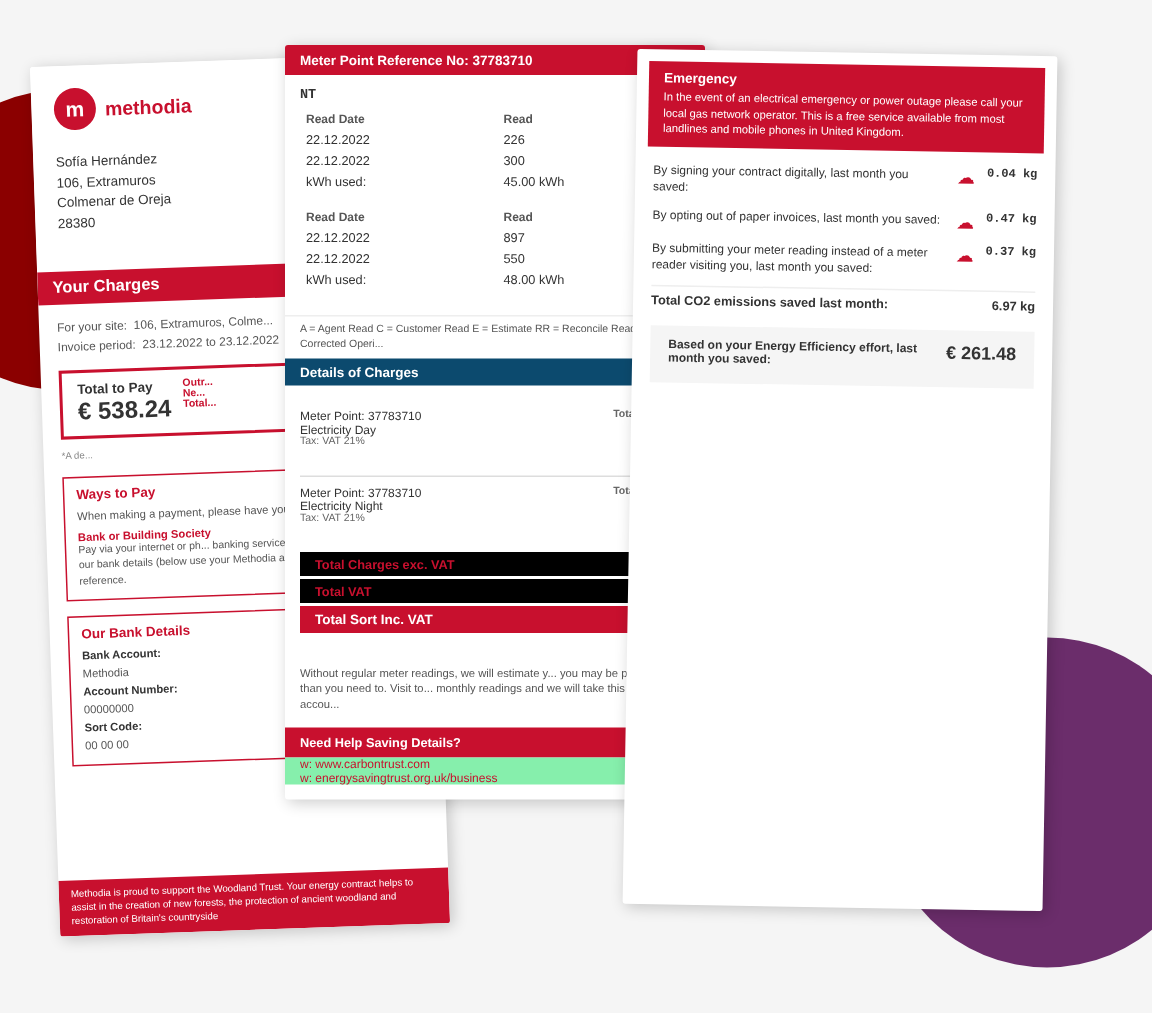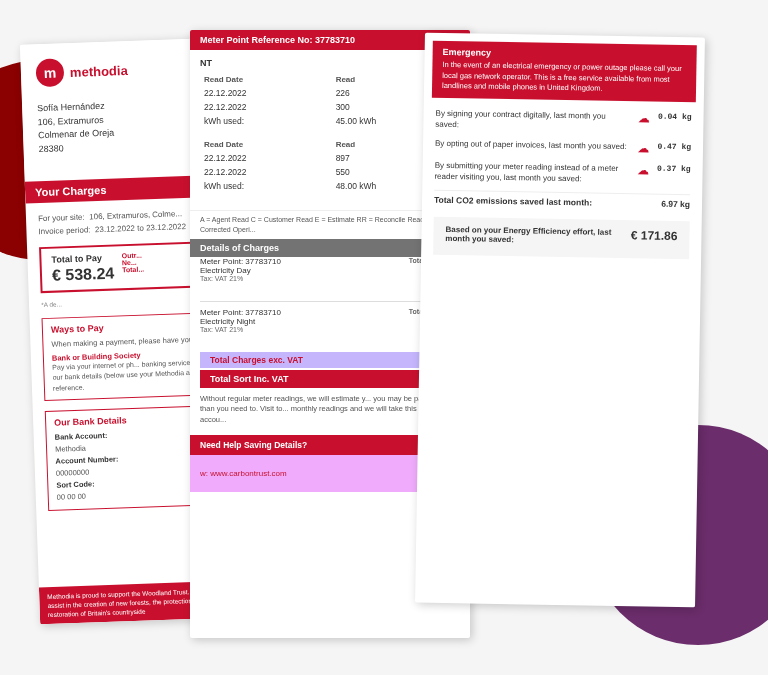--- a/index.html
+++ b/index.html
@@ -58,21 +58,21 @@
       height: 580px;
       top: 20px;
       left: 0px;
       z-index: 2;
       transform: rotate(-2deg);
       overflow: hidden;
     }
 
     .page-2 {
       width: 280px;
-      height: 608px;
+      height: 503px;
       top: 10px;
       left: 160px;
       z-index: 3;
       transform: rotate(0deg);
       overflow: hidden;
     }
 
     .page-3 {
       width: 280px;
       height: 570px;
@@ -240,20 +240,21 @@
       font-weight: bold;
     }
     .p2-table-section {
       padding: 8px 10px;
     }
     .p2-nt-label {
       font-weight: bold;
       font-size: 9px;
       color: #333;
       margin-bottom: 4px;
+      font-family: Liberation Mono, monospace;
     }
     .p2-table {
       width: 100%;
       font-size: 8.5px;
       margin-bottom: 8px;
     }
     .p2-table td {
       padding: 1px 2px;
       color: #333;
     }
@@ -269,28 +270,28 @@
     }
     .p2-legend {
       font-size: 7px;
       color: #555;
       line-height: 1.4;
       padding: 4px 10px;
       border-top: 1px solid #eee;
     }
 
     .details-charges-title {
-      background: #737373;
+      background: #0c4a6e;
       color: white;
       padding: 4px 10px;
       font-size: 9px;
       font-weight: bold;
     }
     .details-charges-body {
-      padding: 0 10px;
+      padding: 16px 10px;
     }
     .charge-row {
       display: flex;
       justify-content: space-between;
       font-size: 8px;
       margin-bottom: 3px;
     }
     .charge-left {
       color: #333;
       font-size: 8px;
@@ -305,21 +306,21 @@
       color: #666;
     }
     .charge-number {
       font-size: 9px;
       font-weight: bold;
       text-align: right;
       padding-right: 10px;
     }
 
     .total-row {
-      background: #c4b5fd;
+      background: #000000;
       padding: 3px 10px;
       font-size: 8.5px;
       color: #c8102e;
       font-weight: bold;
       margin-bottom: 2px;
     }
     .total-row-red {
       background: #c8102e;
       padding: 4px 10px;
       font-size: 9px;
@@ -340,24 +341,24 @@
       padding: 5px 10px;
       font-size: 8.5px;
       font-weight: bold;
       margin-top: 4px;
     }
     .need-help-sub {
       font-size: 7.5px;
       font-weight: normal;
     }
     .need-help-links {
-      padding: 14px 10px;
-      font-size: 8px;
-      color: #c8102e;
-      background: #f0abfc;
+      padding: 0 10px;
+      font-size: 8px;
+      color: #c8102e;
+      background: #86efac;
     }
 
     
     .p3-emergency-box {
       background: #c8102e;
       color: white;
       padding: 6px 10px;
       margin: 8px 8px 0;
       font-size: 8px;
     }
@@ -586,30 +587,32 @@
             <div class="charge-label-small">Tax: VAT 21%</div>
           </div>
           <div class="charge-right">
             <div class="charge-label-small">Total kWh used</div>
           </div>
         </div>
         <div class="charge-number">45</div>
       </div>
 
       <div class="total-row">Total Charges exc. VAT</div>
+      <div class="total-row">Total VAT</div>
       <div class="total-row-red">Total Sort Inc. VAT</div>
     </div>
 
     <div class="estimate-text">Without regular meter readings, we will estimate y... you may be paying more than you need to. Visit to... monthly readings and we will take this in to accou...</div>
 
     <div class="need-help-box">
       <div>Need Help Saving Details?</div>
     </div>
     <div class="need-help-links">
       <div>w: www.carbontrust.com</div>
+      <div>w: energysavingtrust.org.uk/business</div>
     </div>
   </div>
 
   <div class="page page-3">
     <div class="p3-emergency-box">
       <div class="p3-emergency-title">Emergency</div>
       <div class="p3-emergency-text">In the event of an electrical emergency or power outage please call your local gas network operator. This is a free service available from most landlines and mobile phones in United Kingdom.</div>
     </div>
 
     <div class="p3-savings">
@@ -630,19 +633,19 @@
       </div>
 
       <div class="p3-total-co2">
         <span>Total CO2 emissions saved last month:</span>
         <span>6.97 kg</span>
       </div>
 
       <div class="p3-energy-savings">
         <div style="display:flex; justify-content:space-between; align-items:flex-start;">
           <div class="p3-energy-title" style="flex:1; font-size:8px; color:#333;">Based on your Energy Efficiency effort, last month you saved:</div>
-          <div class="p3-energy-value">€ 171.86</div>
+          <div class="p3-energy-value">€ 261.48</div>
         </div>
       </div>
     </div>
   </div>
 
 </div>
 
 </body></html>

